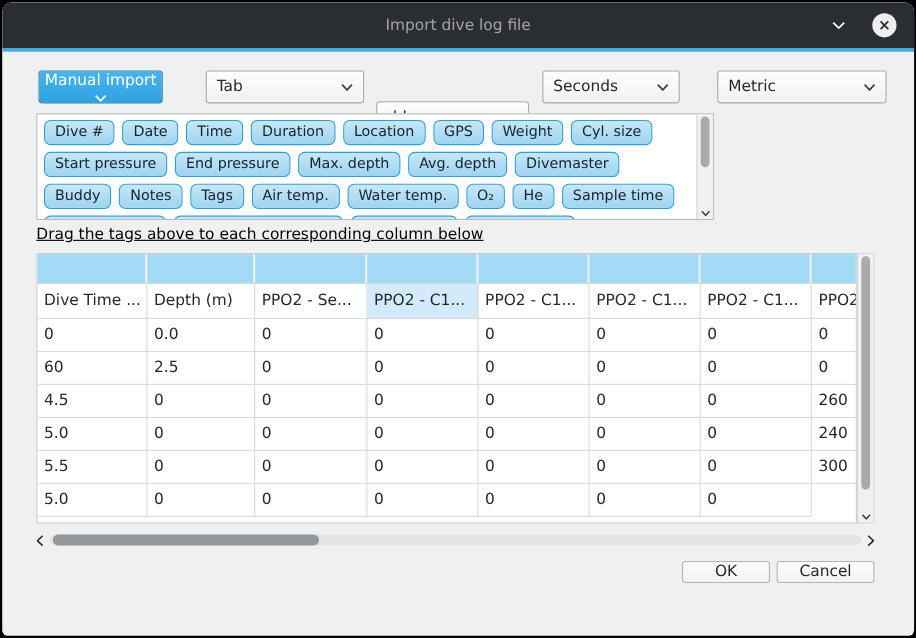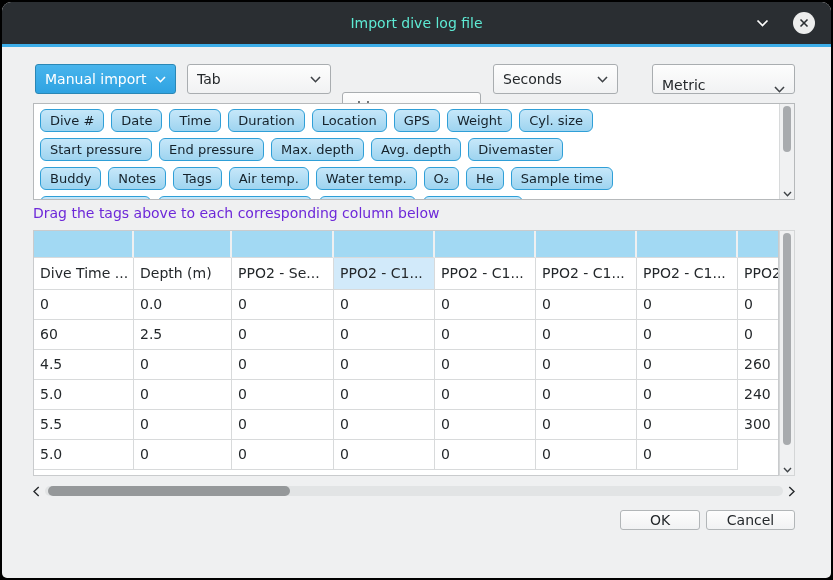--- a/index.html
+++ b/index.html
@@ -1,36 +1,36 @@
 <!DOCTYPE html>
 <html><head>
 <meta charset="utf-8">
 <style>
   html,body{margin:0;padding:0;}
   #screen{position:relative;width:833px;height:580px;background:#000;font-family:"DejaVu Sans",sans-serif;overflow:hidden;}
   .window{position:absolute;inset:2px;background:#eff0f1;border-radius:9px 9px 5px 5px;overflow:hidden;}
   
   .titlebar{position:absolute;left:0;top:0;right:0;height:42px;background:#2a2e32;border-radius:8px 8px 0 0;}
-  .title{position:absolute;left:0;right:0;top:0;height:42px;line-height:42px;text-align:center;color:#5eead4;font-size:14px;}
+  .title{position:absolute;left:0;right:0;top:0;height:42px;line-height:42px;text-align:center;color:#a3a3a3;font-size:14px;}
   .tb-shade{position:absolute;right:62px;top:0;height:42px;display:flex;align-items:center;cursor:pointer;}
   .tb-close{position:absolute;right:16px;top:10px;width:22px;height:22px;border-radius:50%;background:#eceded;display:flex;align-items:center;justify-content:center;cursor:pointer;}
   .accent{position:absolute;left:0;top:42px;right:0;height:3px;background:#3daee9;}
   
   .combo{position:absolute;top:62px;height:30px;box-sizing:border-box;border:1px solid #a9adb0;border-radius:3px;background:linear-gradient(180deg,#fdfdfd,#f1f2f3);display:flex;align-items:center;justify-content:space-between;padding:0 9px;font-size:14px;color:#24282b;cursor:pointer;}
   .combo.primary{background:linear-gradient(180deg,#48b4ec,#2fa3e2);border-color:#2a87b5;color:#ffffff;}
   .combo .ctext{white-space:nowrap;overflow:hidden;}
   
-  .tagbox{position:absolute;left:31px;top:101px;width:762px;height:97px;box-sizing:border-box;background:#ffffff;border:1px solid #b6b9bb;overflow:hidden;}
+  .tagbox{position:absolute;left:31px;top:101px;width:616px;height:97px;box-sizing:border-box;background:#ffffff;border:1px solid #b6b9bb;overflow:hidden;}
   .tagrow{display:flex;flex-wrap:nowrap;gap:7px;margin:0 0 6px 6px;}
   .tagrow:first-child{margin-top:5px;}
   .tag{display:inline-flex;align-items:center;height:21px;padding:0 9px;border:1px solid #2f9fd7;border-radius:6px;background:linear-gradient(180deg,#c6e7f9,#9ed4f0);color:#15222b;font-size:13px;white-space:nowrap;cursor:grab;}
   .tb-scroll{position:absolute;right:0;top:0;bottom:0;width:14px;background:#f0f1f2;border-left:1px solid #d8dadb;}
   .thumb{position:absolute;left:3px;right:3px;background:#a8abae;border-radius:5px;}
   .sb-arrow{position:absolute;left:0;right:0;bottom:2px;display:flex;justify-content:center;cursor:pointer;}
-  .instr{position:absolute;left:31px;top:203px;font-size:14px;color:#6d28d9;}
+  .instr{position:absolute;left:31px;top:203px;font-size:14px;color:#000000;text-decoration:underline;}
   
   .grid{position:absolute;left:31px;top:228px;width:746px;height:246px;box-sizing:border-box;background:#fff;border:1px solid #c9cbcd;display:grid;grid-template-columns:100px 98px 102px 101px 101px 101px 101px 110px;grid-template-rows:27px 32px repeat(6,30px);overflow:hidden;}
   .dc{background:#a2d9f3;border-right:2px solid #eff0f1;border-bottom:1px solid #d8dadb;cursor:pointer;}
   .hc{border-right:1px solid #d8dadb;border-bottom:1px solid #d8dadb;padding-left:6px;line-height:31px;font-size:14px;color:#24282b;white-space:nowrap;overflow:hidden;}
   .hc.hl{background:#d2eafa;}
   .c{border-right:1px solid #d8dadb;border-bottom:1px solid #d8dadb;padding-left:6px;line-height:29px;font-size:14px;color:#24282b;white-space:nowrap;overflow:hidden;}
   .vscroll{position:absolute;left:777px;top:228px;width:16px;height:246px;box-sizing:border-box;background:#f0f1f2;border:1px solid #d4d6d7;}
   
   .hscroll{position:absolute;left:31px;top:482px;width:762px;height:14px;display:flex;align-items:center;}
   .htrack{position:relative;flex:1;height:10px;margin:0 5px;background:#e2e4e5;border-radius:5px;}
@@ -54,21 +54,21 @@
       </span>
       <span class="tb-close">
         <svg width="10" height="10" viewBox="0 0 10 10">
             <line x1="1.5" y1="1.5" x2="8.5" y2="8.5" stroke="#2b2f33" stroke-width="1.6"></line>
             <line x1="8.5" y1="1.5" x2="1.5" y2="8.5" stroke="#2b2f33" stroke-width="1.6"></line>
           </svg>
       </span>
     </div>
     <div class="accent"></div>
 
-    <div class="combo primary" style="left:33px;width:141px;">
+    <div class="combo primary" style="left:33px;width:113px;flex-direction:column;">
       <span class="ctext">Manual import</span>
       <svg width="11" height="7" viewBox="0 0 11 7">
           <polyline points="1,1 5.5,5.7 10,1" fill="none" stroke="#ffffff" stroke-width="1.6"></polyline>
         </svg>
     </div>
     <div class="combo" style="left:185px;width:144px;">
       <span class="ctext">Tab</span>
       <svg width="11" height="7" viewBox="0 0 11 7">
           <polyline points="1,1 5.5,5.7 10,1" fill="none" stroke="#3f4347" stroke-width="1.6"></polyline>
         </svg>
@@ -78,21 +78,21 @@
       <svg width="11" height="7" viewBox="0 0 11 7">
           <polyline points="1,1 5.5,5.7 10,1" fill="none" stroke="#3f4347" stroke-width="1.6"></polyline>
         </svg>
     </div>
     <div class="combo" style="left:491px;width:125px;">
       <span class="ctext">Seconds</span>
       <svg width="11" height="7" viewBox="0 0 11 7">
           <polyline points="1,1 5.5,5.7 10,1" fill="none" stroke="#3f4347" stroke-width="1.6"></polyline>
         </svg>
     </div>
-    <div class="combo" style="left:650px;width:143px;align-items:flex-end;">
+    <div class="combo" style="left:650px;width:154px;">
       <span class="ctext">Metric</span>
       <svg width="11" height="7" viewBox="0 0 11 7">
           <polyline points="1,1 5.5,5.7 10,1" fill="none" stroke="#3f4347" stroke-width="1.6"></polyline>
         </svg>
     </div>
 
     <div class="tagbox">
       <div class="tagrow">
         <span class="tag">Dive #</span>
         <span class="tag">Date</span>

